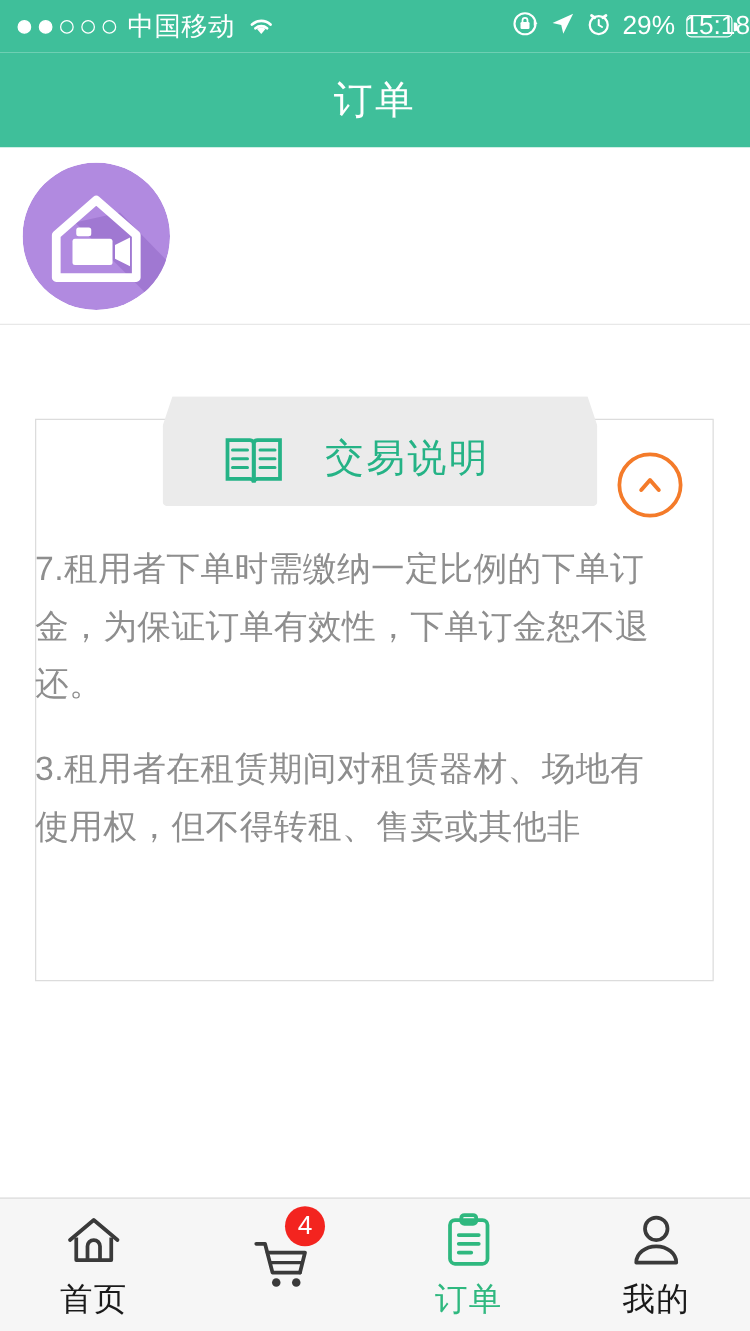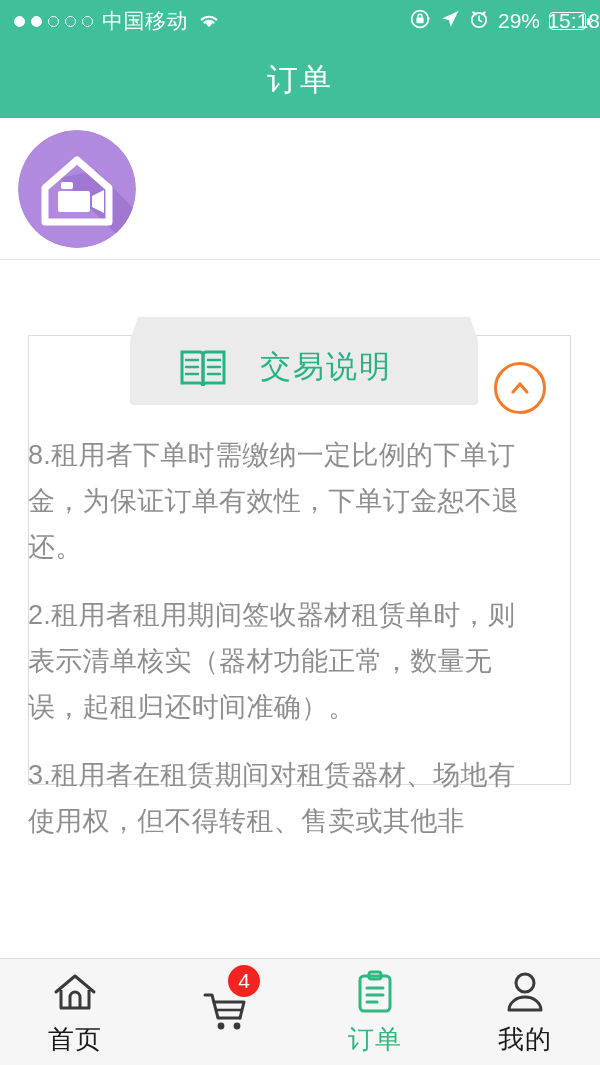--- a/index.html
+++ b/index.html
@@ -266,22 +266,21 @@
 
     <div class="notice-card">
       <div class="collapse-btn">
         <svg width="28" height="28" viewBox="0 0 28 28">
           <path d="M7 18 L14 10 L21 18" stroke="#f47b2a" stroke-width="3.2" fill="none" stroke-linecap="round" stroke-linejoin="round"></path>
         </svg>
       </div>
     </div>
 
     <div class="notice-body">
-      <p class="notice-p">8.租用者下单时需缴纳一定比例的下单订金，为保证订单有效性，下单订金恕不退还。</p>
-      <p class="notice-p">2.租用者租用期间签收器材租赁单时，则表示清单核实（器材功能正常，数量无误，起租归还时间准确）。</p>
+      <p class="notice-p">7.租用者下单时需缴纳一定比例的下单订金，为保证订单有效性，下单订金恕不退还。</p>
       <p class="notice-p">3.租用者在租赁期间对租赁器材、场地有使用权，但不得转租、售卖或其他非</p>
     </div>
 
   </div>
 
   <div class="tabbar">
 
     <div class="tab">
       <span class="tab-icon">
         <svg viewBox="0 0 48 48" width="48" height="48">

